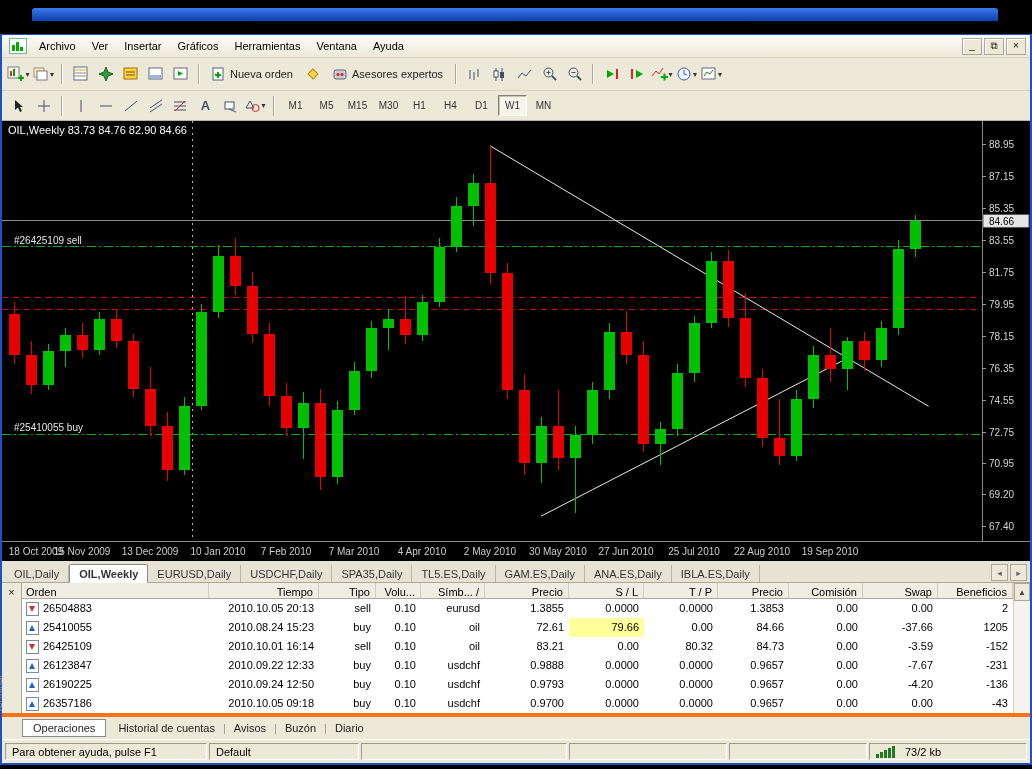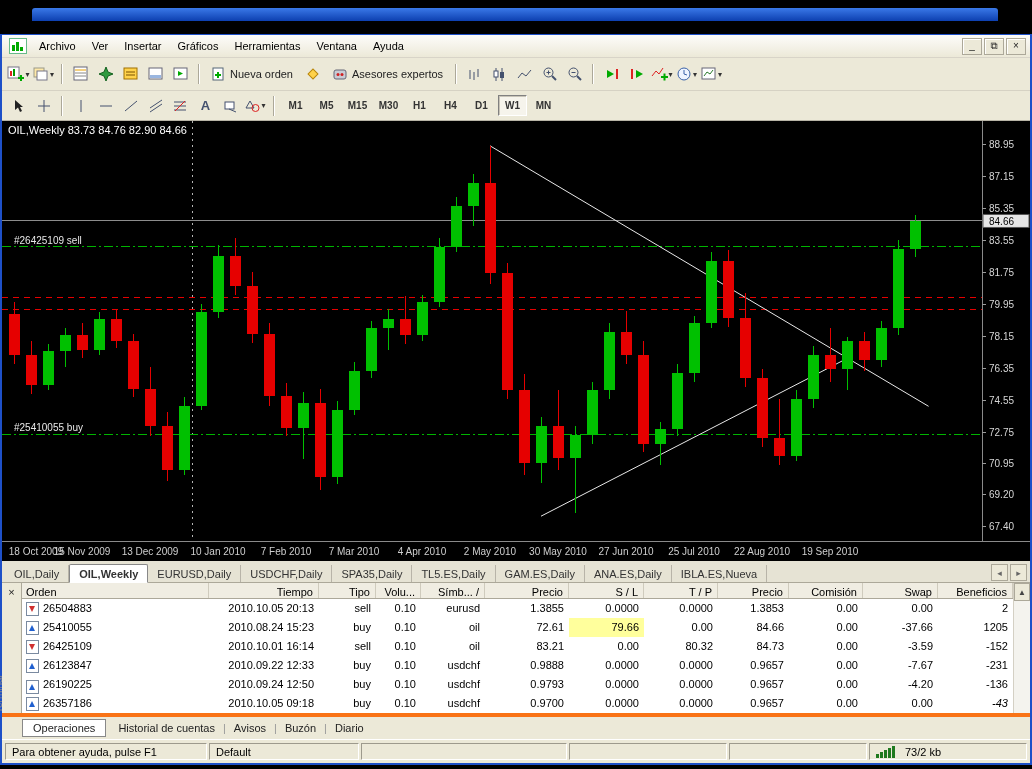--- a/index.html
+++ b/index.html
@@ -24,21 +24,21 @@
   .toolbar{display:flex;align-items:center;background:#ece9d8;padding:2px 4px}
   .tb1{height:28px;border-bottom:1px solid #d6d2c4}
   .tb2{height:25px;border-bottom:1px solid #b8b4a6}
   .tsep{width:0;height:20px;border-left:1px solid #aca899;border-right:1px solid #fff;margin:0 5px}
   .tbtn{min-width:23px;height:22px;display:flex;align-items:center;justify-content:center;
     border:1px solid transparent;font-size:11px;color:#222}
   .tbtn.labeled{padding:0 6px;gap:4px;white-space:nowrap}
   .drop{font-size:8px;color:#333;margin-left:1px}
   .glyph{font-size:13px;color:#44516e;line-height:1}
   .tf{width:27px;height:19px;display:flex;align-items:center;justify-content:center;font-size:10px;
-    font-weight:bold;color:#333;border:1px solid transparent;margin:0 1px}
+    font-weight:normal;color:#333;border:1px solid transparent;margin:0 1px}
   .tf.active{background:#f6f4ec;border-color:#808080 #fff #fff #808080;box-shadow:inset 1px 1px 0 #c8c4b8}
 
   
   .chart{position:relative;height:440px;background:#000;overflow:hidden}
   .chart svg text{font-family:"Liberation Sans",sans-serif}
 
   
   .chart-tabs{height:21px;background:#e6e3d4;display:flex;align-items:flex-end;border-bottom:1px solid #aca899;
     padding-left:3px;position:relative}
   .ctab{font-size:11px;padding:3px 9px 2px;color:#333;border-right:1px solid #b8b4a8;white-space:nowrap}
@@ -510,21 +510,21 @@
     <div class="chart-tabs">
       <span style="display:flex;align-items:flex-end">
           <div class="ctab">OIL,Daily</div>
           <div class="ctab active">OIL,Weekly</div>
           <div class="ctab">EURUSD,Daily</div>
           <div class="ctab">USDCHF,Daily</div>
           <div class="ctab">SPA35,Daily</div>
           <div class="ctab">TL5.ES,Daily</div>
           <div class="ctab">GAM.ES,Daily</div>
           <div class="ctab">ANA.ES,Daily</div>
-          <div class="ctab">IBLA.ES,Nueva</div>
+          <div class="ctab">IBLA.ES,Daily</div>
         </span>
       <span class="tab-arrows">
         <span class="tab-arrow">◂</span>
         <span class="tab-arrow">▸</span>
       </span>
     </div>
 
     <div class="terminal-wrap">
       <div class="t-body">
         <div class="gutter">
@@ -596,21 +596,21 @@
                 <div class="tcell" style="width: 64px;">usdchf</div>
                 <div class="tcell" style="width: 84px;">0.9888</div>
                 <div class="tcell" style="width: 75px;">0.0000</div>
                 <div class="tcell" style="width: 74px;">0.0000</div>
                 <div class="tcell" style="width: 71px;">0.9657</div>
                 <div class="tcell" style="width: 74px;">0.00</div>
                 <div class="tcell" style="width: 75px;">-7.67</div>
                 <div class="tcell" style="width: 75px;">-231</div>
               </div>
               <div class="trow">
-                <div class="tcell left" style="width: 187px; align-items: flex-end;"><span class="oicon buy"></span>26190225</div>
+                <div class="tcell left" style="width: 187px;"><span class="oicon buy"></span>26190225</div>
                 <div class="tcell" style="width: 110px;">2010.09.24 12:50</div>
                 <div class="tcell" style="width: 57px;">buy</div>
                 <div class="tcell" style="width: 45px;">0.10</div>
                 <div class="tcell" style="width: 64px;">usdchf</div>
                 <div class="tcell" style="width: 84px;">0.9793</div>
                 <div class="tcell" style="width: 75px;">0.0000</div>
                 <div class="tcell" style="width: 74px;">0.0000</div>
                 <div class="tcell" style="width: 71px;">0.9657</div>
                 <div class="tcell" style="width: 74px;">0.00</div>
                 <div class="tcell" style="width: 75px;">-4.20</div>
@@ -621,21 +621,21 @@
                 <div class="tcell" style="width: 110px;">2010.10.05 09:18</div>
                 <div class="tcell" style="width: 57px;">buy</div>
                 <div class="tcell" style="width: 45px;">0.10</div>
                 <div class="tcell" style="width: 64px;">usdchf</div>
                 <div class="tcell" style="width: 84px;">0.9700</div>
                 <div class="tcell" style="width: 75px;">0.0000</div>
                 <div class="tcell" style="width: 74px;">0.0000</div>
                 <div class="tcell" style="width: 71px;">0.9657</div>
                 <div class="tcell" style="width: 74px;">0.00</div>
                 <div class="tcell" style="width: 75px;">0.00</div>
-                <div class="tcell" style="width: 75px; font-style: italic;">-43</div>
+                <div class="tcell" style="width: 75px;">-43</div>
               </div>
             </div>
           <div class="filler"></div>
         </div>
         <div class="vscroll">
           <span class="scroll-btn">▲</span>
         </div>
       </div>
       <div class="t-tabs">
           <span class="ttab active">Operaciones</span>

